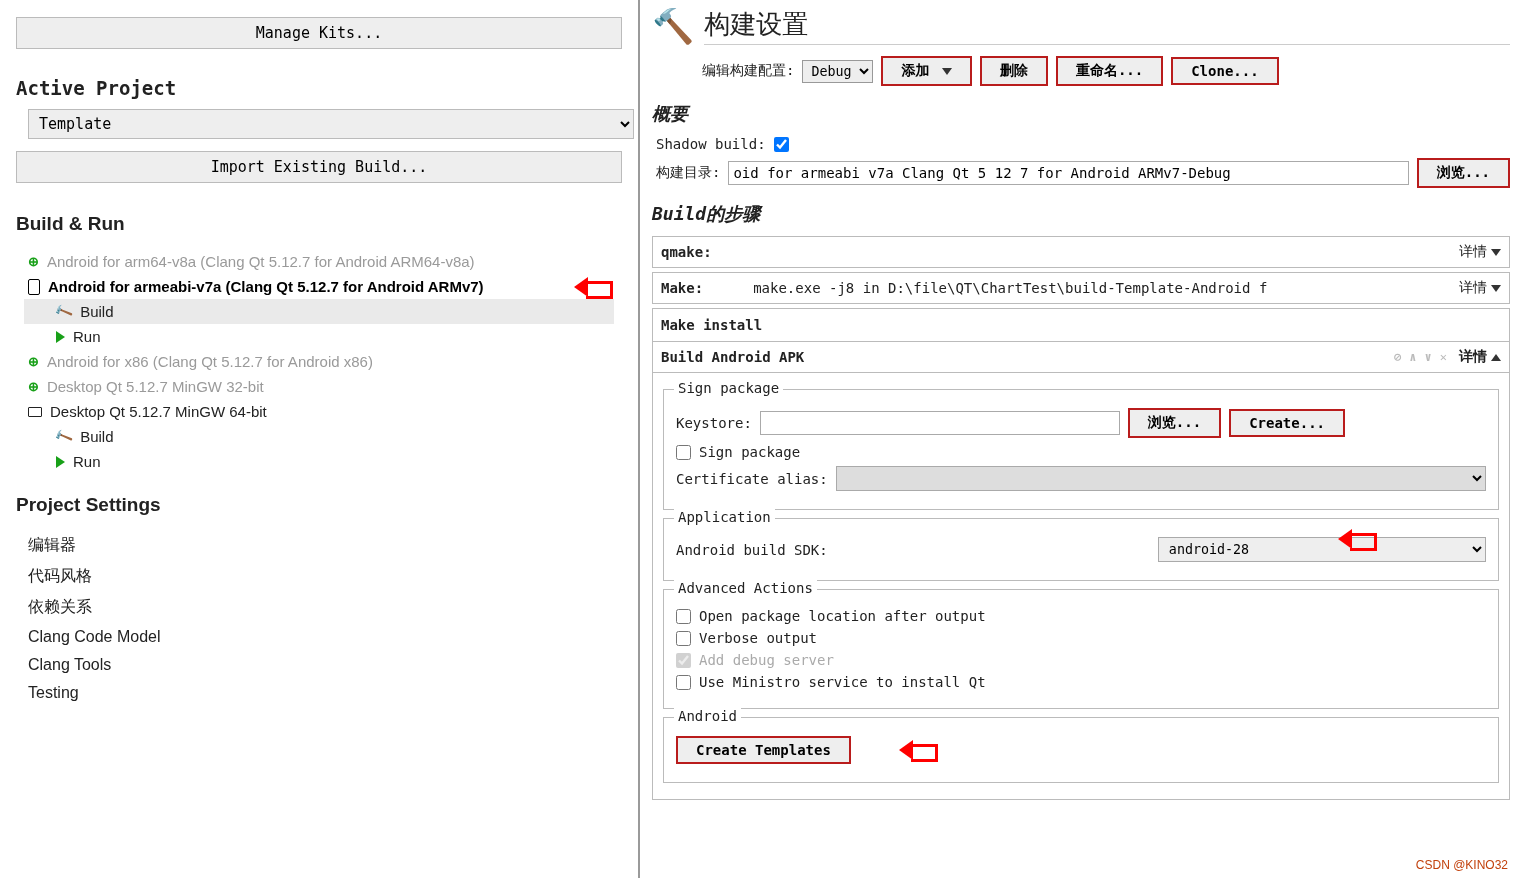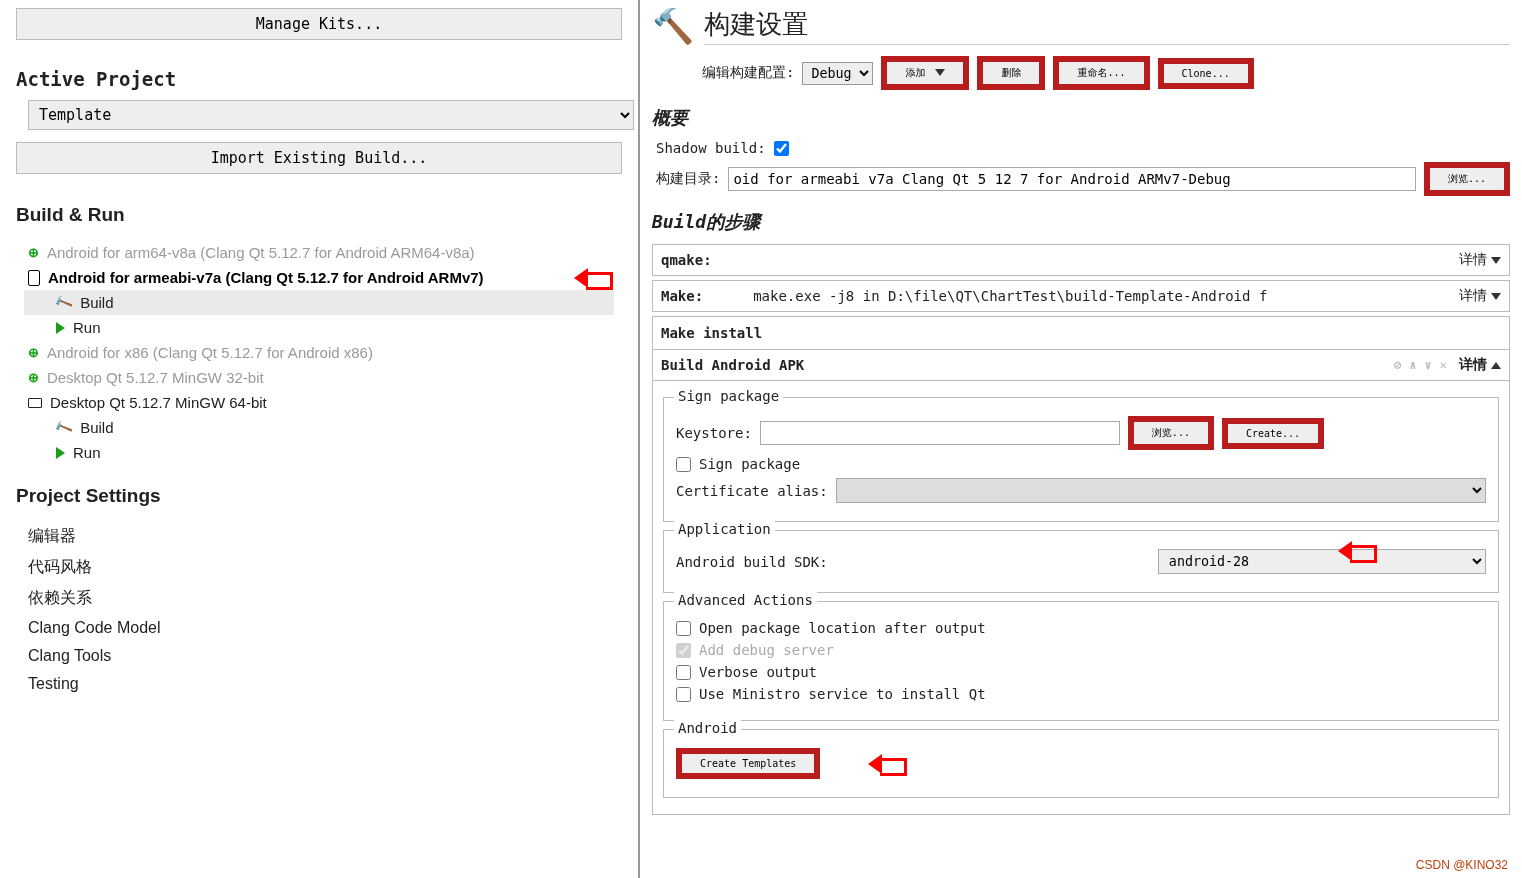--- a/index.html
+++ b/index.html
@@ -1,17 +1,17 @@
 <!DOCTYPE html>
 <html><head>
 <meta charset="utf-8">
 <style>
 * { box-sizing: border-box; margin: 0; padding: 0; }
 body { font-family: "Microsoft YaHei", "SimSun", Arial, sans-serif; font-size: 14px; color: #222; background: #fff; display: flex; width: 1522px; height: 878px; overflow: hidden; }
-.left-panel { width: 640px; border-right: 2px solid #9a9a9a; padding: 8px 16px; background: #fff; overflow-y: auto; }
+.left-panel { width: 640px; border-right: 2px solid #9a9a9a; padding: 17px 16px; background: #fff; overflow-y: auto; }
 .right-panel { flex: 1; padding: 6px 12px 6px 12px; background: #fff; overflow-y: auto; }
 .wide-btn { width: 100%; padding: 6px; background: #eee; border: 1px solid #bbb; font-family: "SimSun", monospace; font-size: 15px; cursor: pointer; margin-bottom: 14px; }
 h2.section { font-family: Arial, "Microsoft YaHei", sans-serif; font-size: 19px; font-weight: bold; margin: 16px 0 10px 0; }
 h2.section-mono { font-family: "SimSun", monospace; font-size: 19px; font-weight: bold; margin: 14px 0 10px 0; }
 .project-select { width: 100%; padding: 4px 6px; font-family: "SimSun", monospace; font-size: 15px; border: 1px solid #bbb; background: #eee; margin-bottom: 12px; margin-left: 12px; }
 .kit-entry { display: flex; align-items: center; gap: 8px; padding: 4px 4px; font-size: 15px; cursor: pointer; }
 .kit-entry.gray { color: #9a9a9a; }
 .kit-entry.bold { font-weight: bold; color: #000; }
 .sub-entry { display: flex; align-items: center; gap: 8px; padding: 4px 4px 4px 32px; font-size: 15px; cursor: pointer; }
 .sub-entry.selected { background: #eaeaea; }
@@ -19,21 +19,21 @@
 .green-play { width: 0; height: 0; border-left: 9px solid #18a018; border-top: 6px solid transparent; border-bottom: 6px solid transparent; }
 .green-plus { color: #18a018; font-weight: bold; font-size: 13px; }
 .ps-list { padding: 4px 12px; }
 .ps-item { padding: 5px 0; font-size: 16px; cursor: pointer; color: #222; }
 
 .title-row { display: flex; align-items: center; gap: 10px; margin-bottom: 10px; }
 .hammer-big { font-size: 34px; }
 .big-title { font-size: 26px; font-family: "SimSun", serif; border-bottom: 1px solid #ccc; flex: 1; padding-bottom: 2px; }
 .config-row { display: flex; align-items: center; gap: 8px; margin-left: 50px; margin-bottom: 16px; font-family: "SimSun", monospace; }
 .config-row select { font-family: inherit; padding: 2px 4px; border: 1px solid #999; background: #eee; }
-.config-row button, .small-btn { padding: 4px 18px; font-family: "SimSun", monospace; font-size: 10px; border: 6px solid #b91c1c; background: #eee; cursor: pointer; }
+.config-row button, .small-btn { padding: 4px 18px; font-family: "SimSun", monospace; font-size: 14px; border: 2px solid #b91c1c; background: #eee; cursor: pointer; font-weight: bold; }
 .right-sec { font-family: "SimSun", monospace; font-size: 18px; font-weight: bold; margin: 10px 0 10px 0; font-style: italic; }
 .conf-block { border: 1px solid #bbb; padding: 10px; margin-bottom: 14px; font-family: "SimSun", monospace; }
 .row { display: flex; align-items: center; gap: 8px; margin: 6px 0; }
 .row label, .row .lbl { white-space: nowrap; }
 .text-input { flex: 1; padding: 3px 4px; border: 1px solid #aaa; font-family: "SimSun", monospace; font-size: 14px; }
 .step-row { display: flex; align-items: center; border: 1px solid #bbb; padding: 6px 8px; margin-bottom: 4px; font-family: "SimSun", monospace; font-size: 14px; gap: 44px; }
 .step-row .title { font-weight: bold; margin-right: 6px; }
 .step-row .detail-btn { margin-left: auto; display: flex; align-items: center; cursor: pointer; }
 .fieldset { border: 1px solid #bbb; margin: 8px 0; padding: 12px; font-family: "SimSun", monospace; position: relative; }
 .fieldset .legend { position: absolute; top: -10px; left: 10px; background: #fff; padding: 0 4px; font-size: 14px; }
@@ -213,30 +213,30 @@
       </div>
       <span class="red-arrow-left" style="position:absolute;right:120px;top:10px;"></span>
     </div>
 
     <div class="fieldset">
       <span class="legend">Advanced Actions</span>
       <div class="row">
           <input type="checkbox" class="chk" style="">
           <span>Open package location after output</span>
         </div>
+      <div class="row">
+          <input type="checkbox" class="chk" style="">
+          <span>Verbose output</span>
+        </div>
       <div class="row disabled-chk">
           <input type="checkbox" class="chk" checked="" disabled="" style="">
           <span>Add debug server</span>
         </div>
       <div class="row">
           <input type="checkbox" class="chk" style="">
-          <span>Verbose output</span>
-        </div>
-      <div class="row">
-          <input type="checkbox" class="chk" style="">
           <span>Use Ministro service to install Qt</span>
         </div>
     </div>
 
     <div class="fieldset">
       <span class="legend">Android</span>
       <div class="row">
         <button class="small-btn">Create Templates</button>
         <span class="red-arrow-left" style="margin-left:40px;"></span>
       </div>

